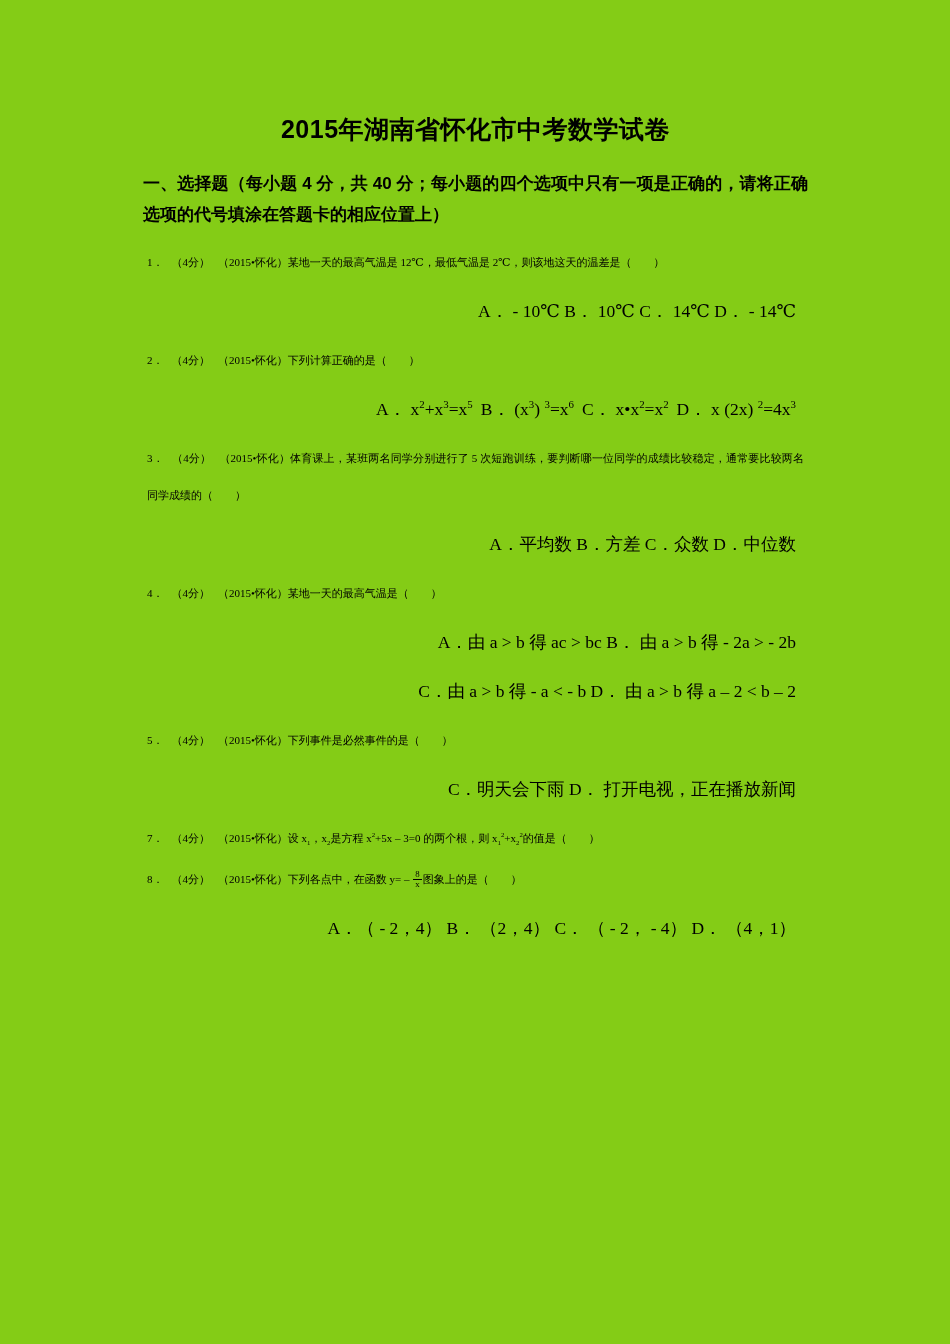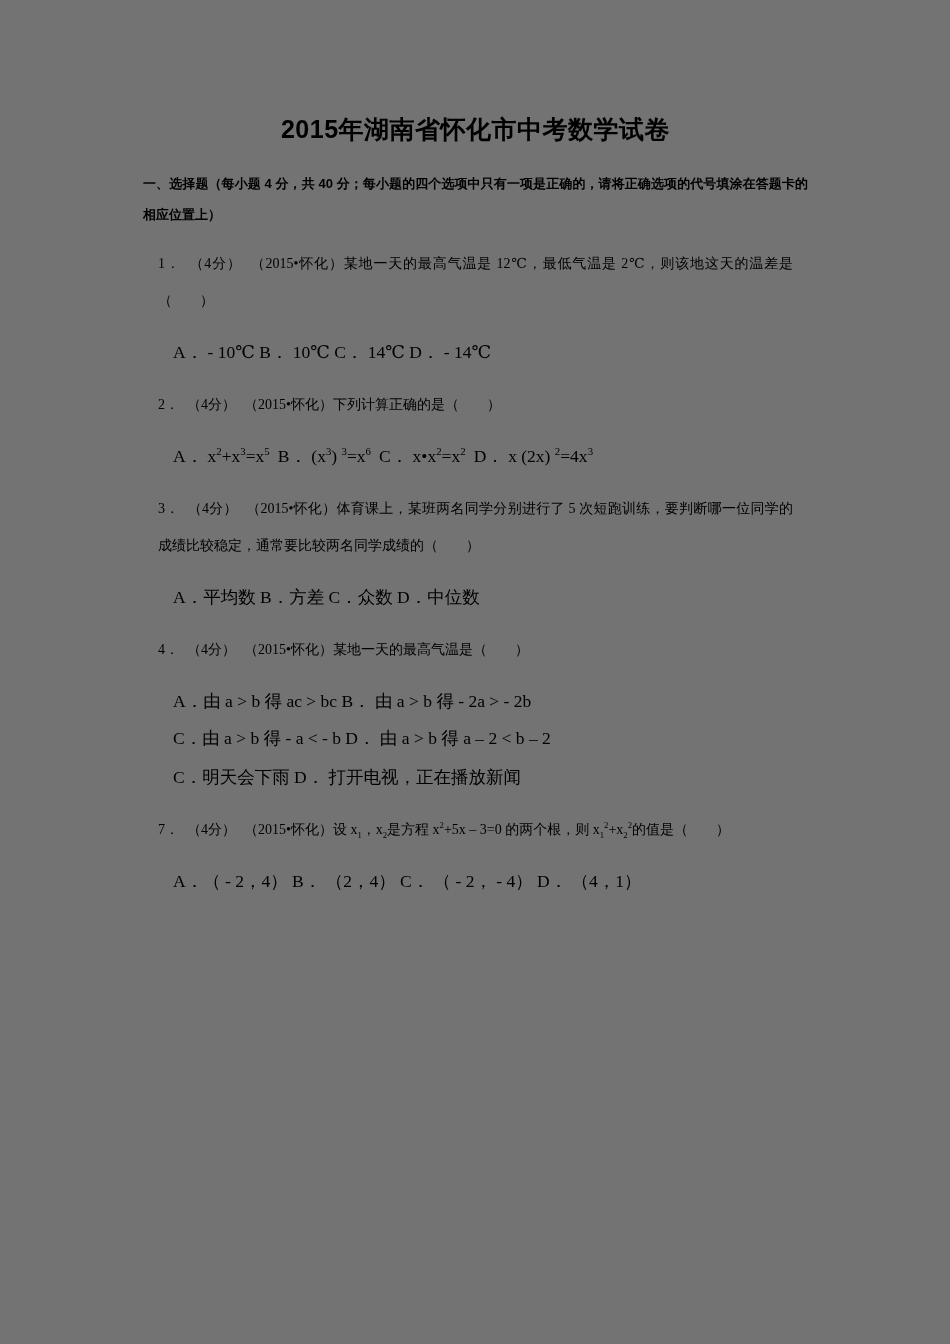--- a/index.html
+++ b/index.html
@@ -13,21 +13,21 @@
     position: relative;
     font-family: "Liberation Serif", "DejaVu Serif", serif;
     color: #000000;
     overflow: hidden;
   }
   .page {
     position: absolute;
     left: 0; top: 0;
     width: 950px;
     height: 1344px;
-    background: #737373;
+    background: #84cc16;
   }
   .content {
     position: absolute;
     left: 143px;
     top: 112px;
     width: 665px;
   }
 
   
   .doc-title {
@@ -38,44 +38,44 @@
     line-height: 34px;
     letter-spacing: 0.5px;
     margin: 0 0 22px 0;
     white-space: nowrap;
   }
 
   
   .section-head {
     font-family: "Liberation Sans", "DejaVu Sans", sans-serif;
     font-weight: bold;
-    font-size: 13px;
+    font-size: 17px;
     line-height: 31px;
     margin: 0 0 14px 0;
     text-align: justify;
     text-justify: inter-ideograph;
   }
 
   
   .q-block {
     margin-bottom: 2px;
   }
   .q-stem {
-    font-size: 14px;
+    font-size: 11px;
     line-height: 37px;
     text-align: justify;
     text-justify: inter-ideograph;
-    margin: 15px;
+    margin: 4px;
   }
   .q-opts {
     font-size: 17.5px;
     line-height: 37px;
-    margin: 0;
+    margin: 12px;
     padding-left: 30px;
-    text-align: left;
+    text-align: right;
     white-space: nowrap;
   }
 
   
   sup, sub {
     font-size: 0.62em;
     line-height: 0;
   }
   sup { vertical-align: super; }
   sub { vertical-align: sub; }
@@ -122,27 +122,29 @@
       <p class="q-opts">A．平均数 B．方差 C．众数 D．中位数</p>
     </div>
 
     <div class="q-block">
       <p class="q-stem"><span>4．</span><span class="sp"></span><span>（4分）</span><span class="sp"></span><span>（2015•怀化）</span><span>某地一天的最高气温是（　　）</span></p>
       <p class="q-opts">A．由 a &gt; b 得 ac &gt; bc B．  由 a &gt; b 得 - 2a &gt;  - 2b</p>
       <p class="q-opts">C．由 a &gt; b 得 - a &lt;  - b D．  由 a &gt; b 得 a – 2 &lt; b – 2</p>
     </div>
 
     <div class="q-block">
+      <p class="q-stem"><span>5．</span><span class="sp"></span><span>（4分）</span><span class="sp"></span><span>（2015•怀化）</span><span>下列事件是必然事件的是（　　）</span></p>
       <p class="q-opts">C．明天会下雨 D．  打开电视，正在播放新闻</p>
     </div>
 
 
     <div class="q-block">
       <p class="q-stem"><span>7．</span><span class="sp"></span><span>（4分）</span><span class="sp"></span><span>（2015•怀化）</span><span>设 x</span><sub>1</sub><span>，x</span><sub>2</sub><span>是方程 x</span><sup>2</sup><span>+5x – 3=0 的两个根，则 x</span><sub>1</sub><sup>2</sup><span>+x</span><sub>2</sub><sup>2</sup><span>的值是（　　）</span></p>
     </div>
 
     <div class="q-block">
+      <p class="q-stem"><span>8．</span><span class="sp"></span><span>（4分）</span><span class="sp"></span><span>（2015•怀化）</span><span>下列各点中，在函数 y= – </span><span class="frac"><span class="num">8</span><span class="den">x</span></span><span>图象上的是（　　）</span></p>
       <p class="q-opts">A．（ - 2，4） B． （2，4） C． （ - 2， - 4） D． （4，1）</p>
     </div>
 
 
   </div>
 </div>
 
 </body></html>

